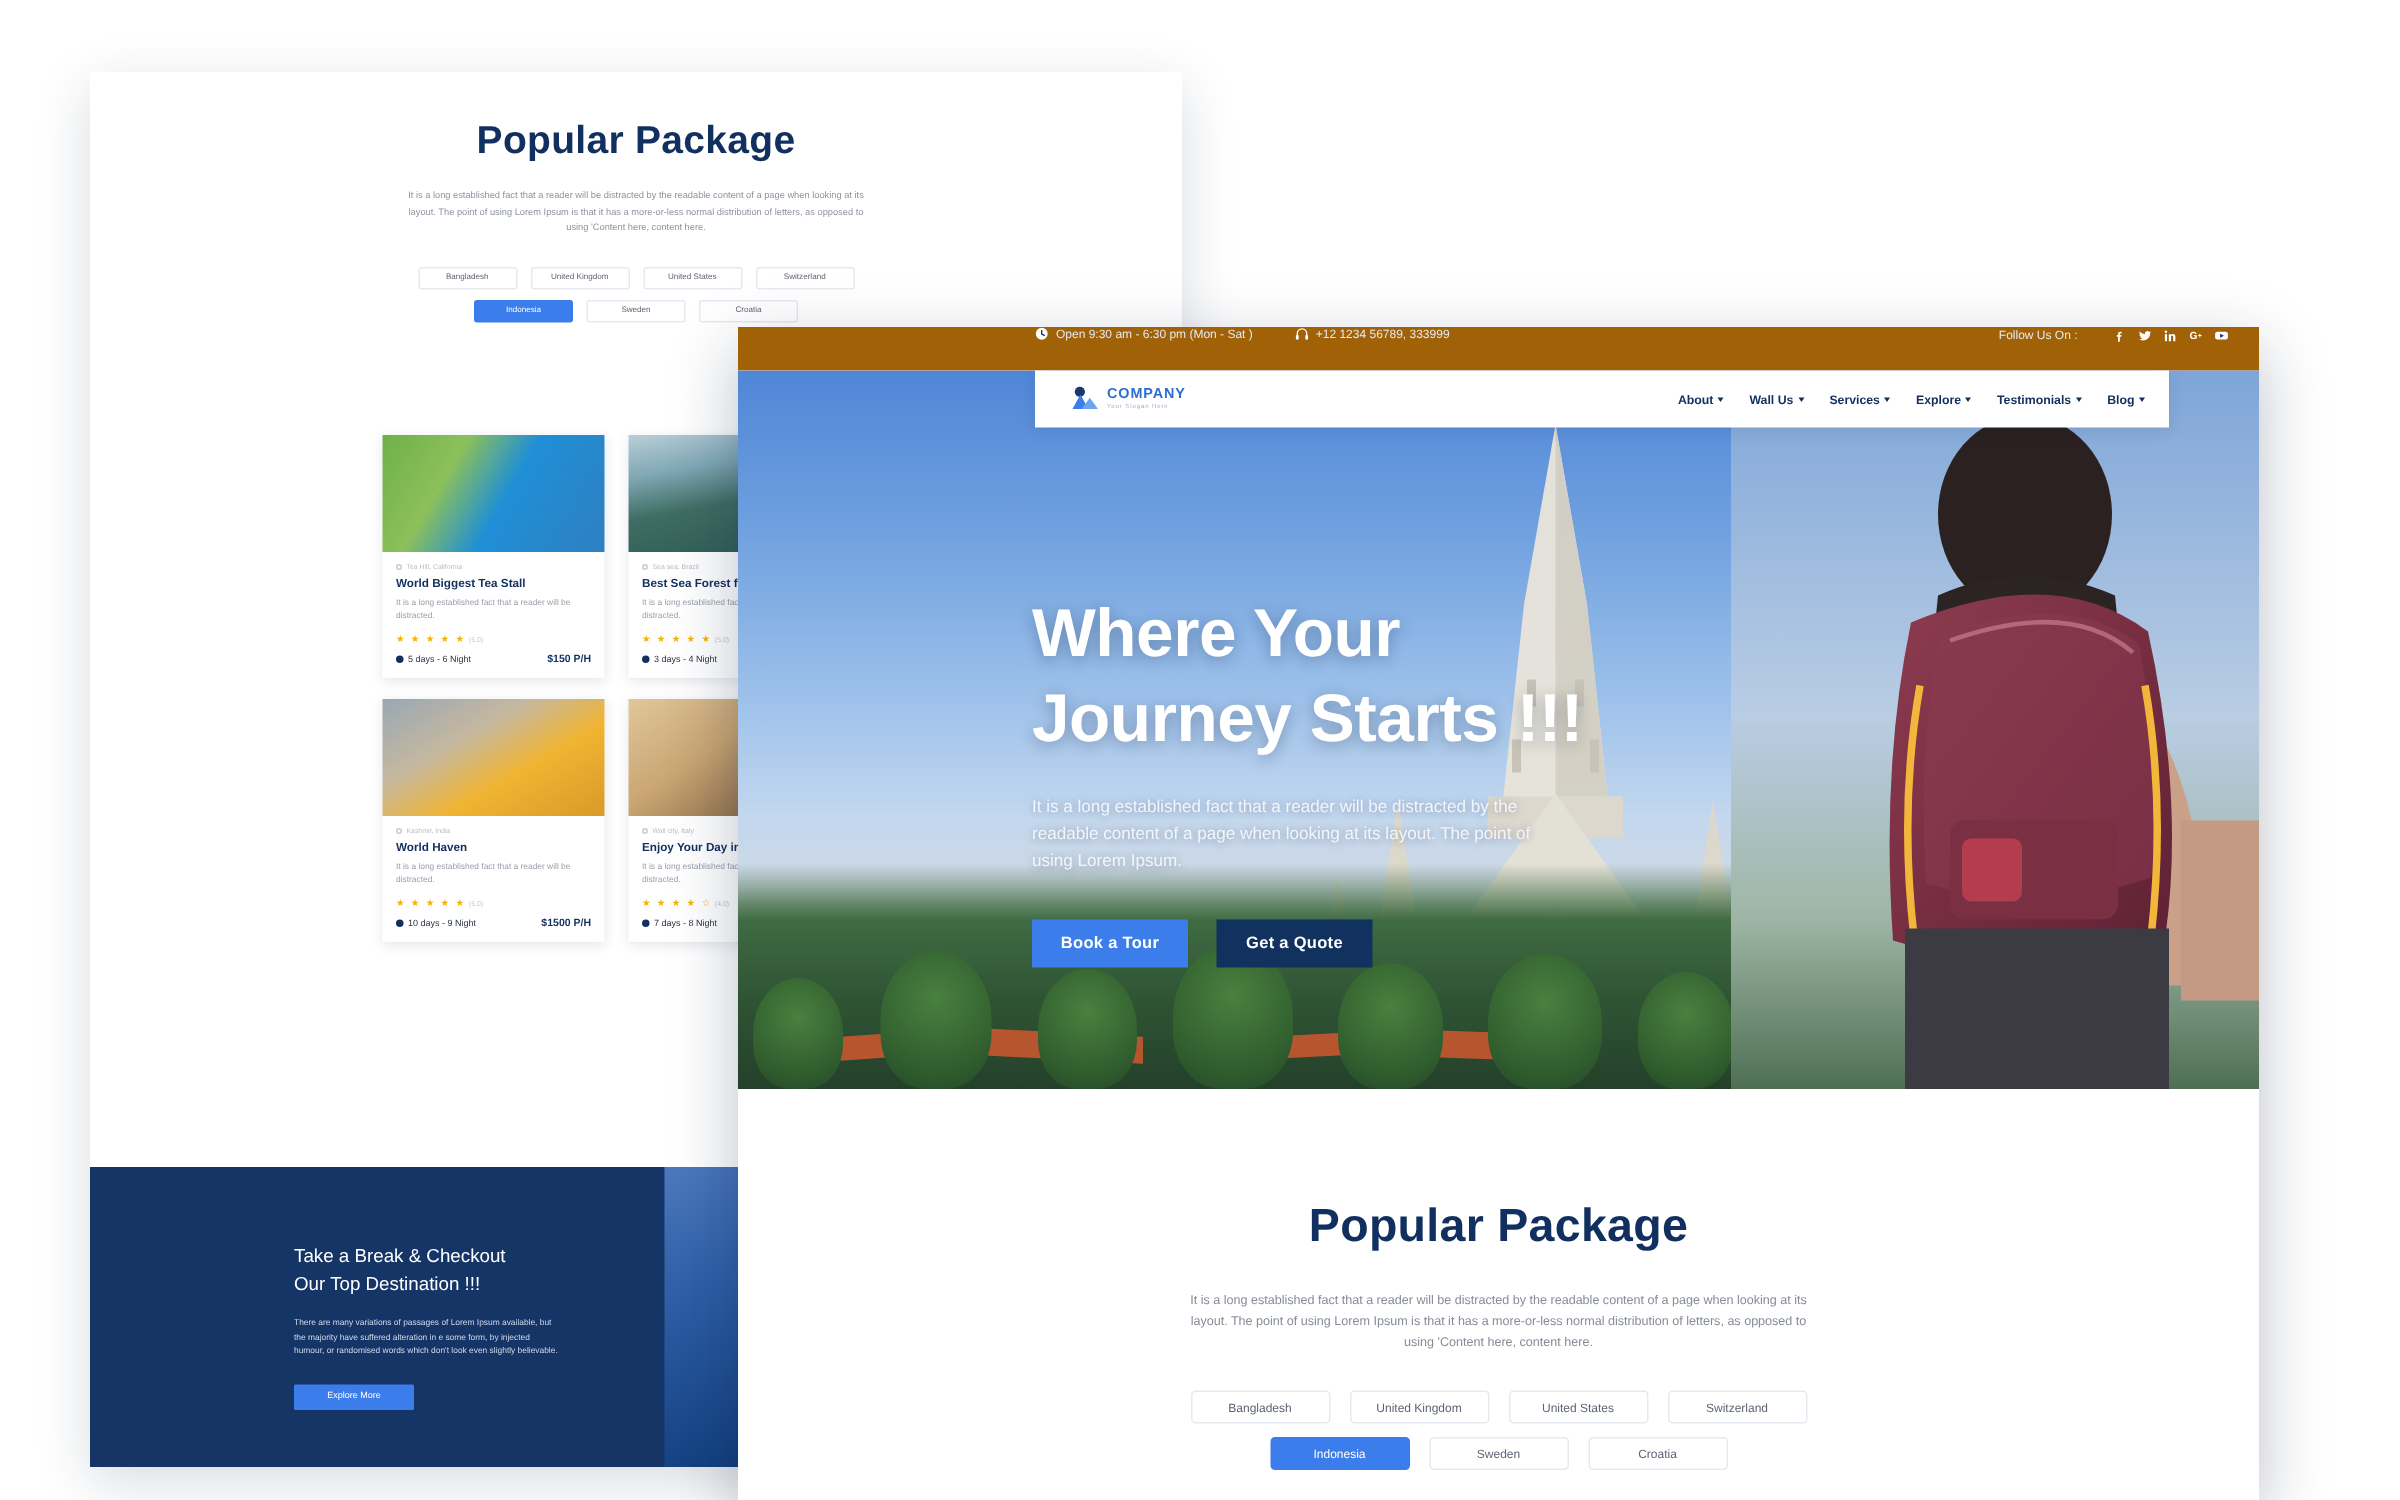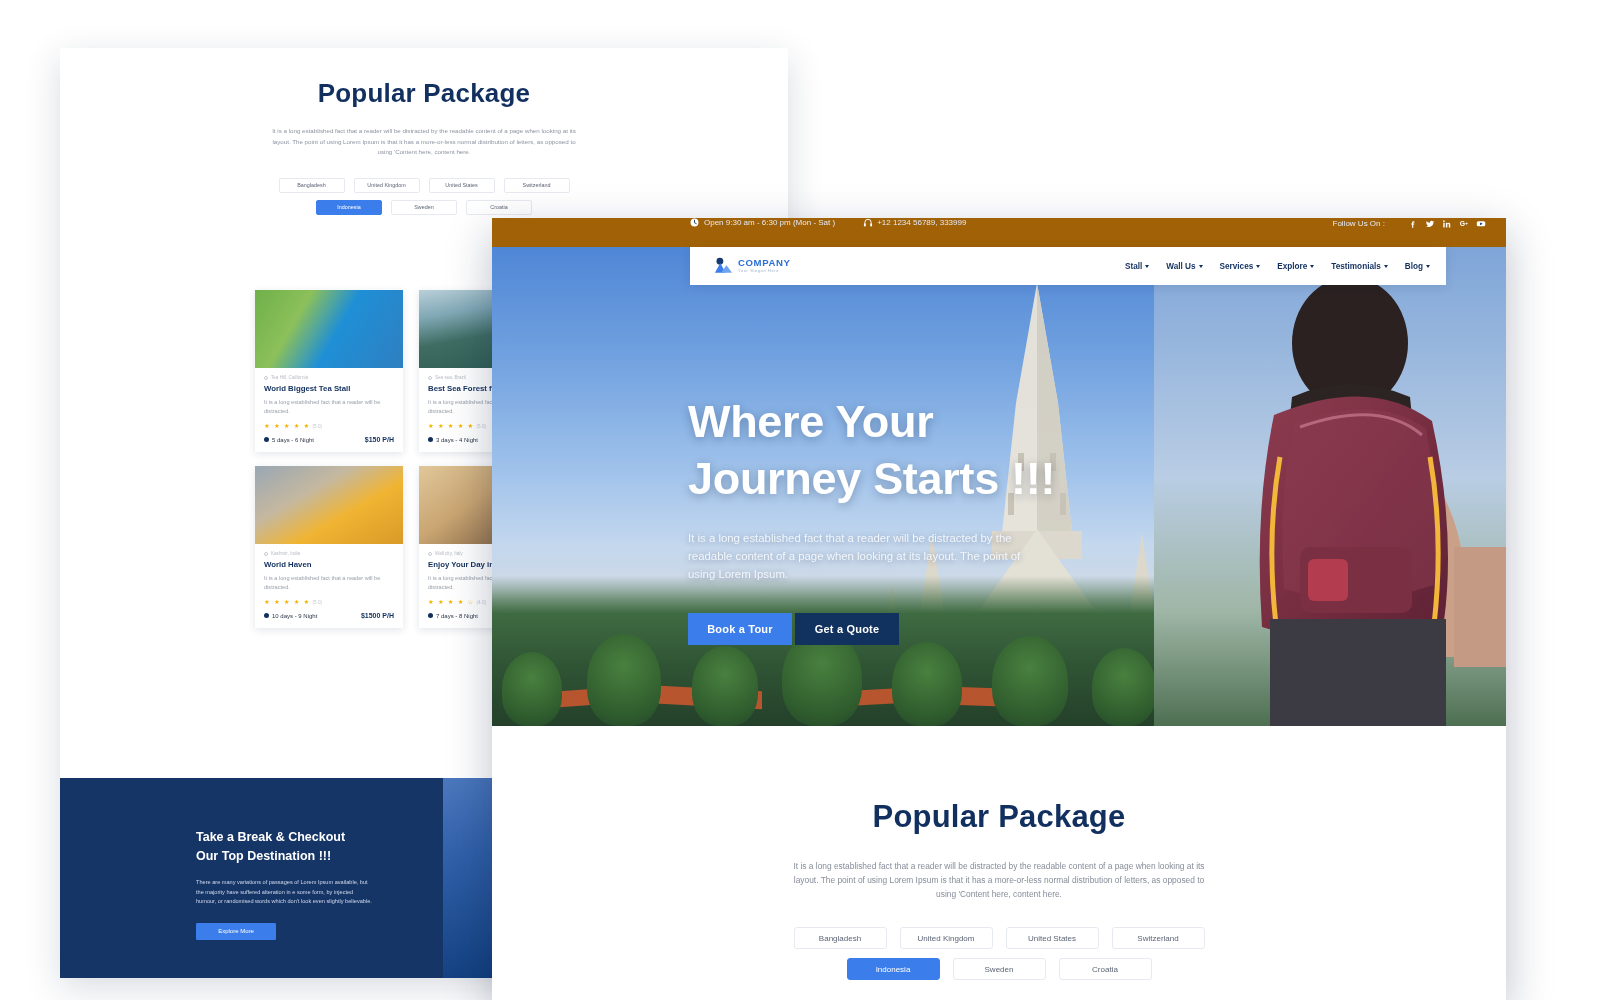--- a/index.html
+++ b/index.html
@@ -58,21 +58,21 @@
   #bp-break {
     position: absolute; left: 0; bottom: 0; width: 728px; height: 200px;
     background: #163567; overflow: hidden;
   }
   #bp-break-img {
     position: absolute; right: 0; top: -40px; width: 345px; height: 240px;
     background: linear-gradient(160deg,#5a84c8 0%,#2f5fa8 35%,#123f7e 70%,#0d2c5c 100%);
   }
   .bp-break-inner { position: relative; padding: 50px 0 0 136px; width: 340px; }
   .bp-break-h {
-    color: #fff; font-size: 12.5px; font-weight: bold; line-height: 19px;
+    color: #fff; font-size: 12.5px; font-weight: normal; line-height: 19px;
   }
   .bp-break-p { color: #cfd9ea; font-size: 5.6px; line-height: 9.6px; margin-top: 12px; width: 178px; }
   .bp-break-btn {
     margin-top: 16px; width: 80px; height: 17px; background: #3b7dea; color: #fff;
     font-size: 6px; display: flex; align-items: center; justify-content: center; border-radius: 1px;
   }
 
   
   #front-page {
     position: absolute; left: 492px; top: 218px;
@@ -119,21 +119,21 @@
   .roof { position: absolute; bottom: 20px; background: #b7552f; }
   .tree { position: absolute; bottom: 0; background: radial-gradient(circle at 50% 35%, #49803f 0%, #2f5c2d 70%, #24452a 100%); border-radius: 50% 50% 40% 40%; }
   #backpacker { position: absolute; right: 0; top: 0; width: 352px; height: 479px; overflow: hidden; }
   #hero-content { position: absolute; left: 196px; top: 146px; width: 420px; z-index: 4; }
   .hero-h {
     color: #fff; font-size: 45px; font-weight: bold; line-height: 57px; letter-spacing: -.3px;
     text-shadow: 0 2px 10px rgba(10,25,55,.30);
   }
   .hero-p { color: #f2f6fc; font-size: 11.4px; line-height: 18px; margin-top: 22px; width: 345px;
             text-shadow: 0 1px 6px rgba(10,25,55,.35); }
-  .hero-btns { display: flex; gap: 3px; margin-top: 30px; }
+  .hero-btns { display: flex; gap: 19px; margin-top: 30px; }
   .hero-btn { width: 104px; height: 32px; display: flex; align-items: center; justify-content: center;
               color: #fff; font-size: 11px; font-weight: bold; letter-spacing: .2px; }
   .hero-btn.primary { background: #3b7dea; }
   .hero-btn.dark { background: #11325f; }
 
   
   #fp-popular { position: absolute; left: 0; top: 508px; width: 1014px; height: 274px; background: #fff; }
   .fp-title { text-align: center; color: #12305f; font-size: 31px; font-weight: bold; margin-top: 73px; letter-spacing: .2px; }
   .fp-sub { width: 430px; margin: 24px auto 0; text-align: center; color: #868c99; font-size: 8.4px; line-height: 14px; }
   .fp-tabs { margin-top: 26px; }
@@ -424,21 +424,21 @@
             <polygon points="13.2,8.6 19,16.6 7.4,16.6" fill="#6fa3f0"></polygon>
           </svg>
         </span>
         <span class="logo-txt">
           <span class="l1" style="display:block">COMPANY</span>
           <span class="l2" style="display:block">Your Slogan Here</span>
         </span>
       </div>
       <div id="mainnav">
         <div class="nav-item">
-          <span>Stall</span>
+          <span>About</span>
           <span class="caret"></span>
         </div>
         <div class="nav-item">
           <span>Wall Us</span>
           <span class="caret"></span>
         </div>
         <div class="nav-item">
           <span>Services</span>
           <span class="caret"></span>
         </div>

